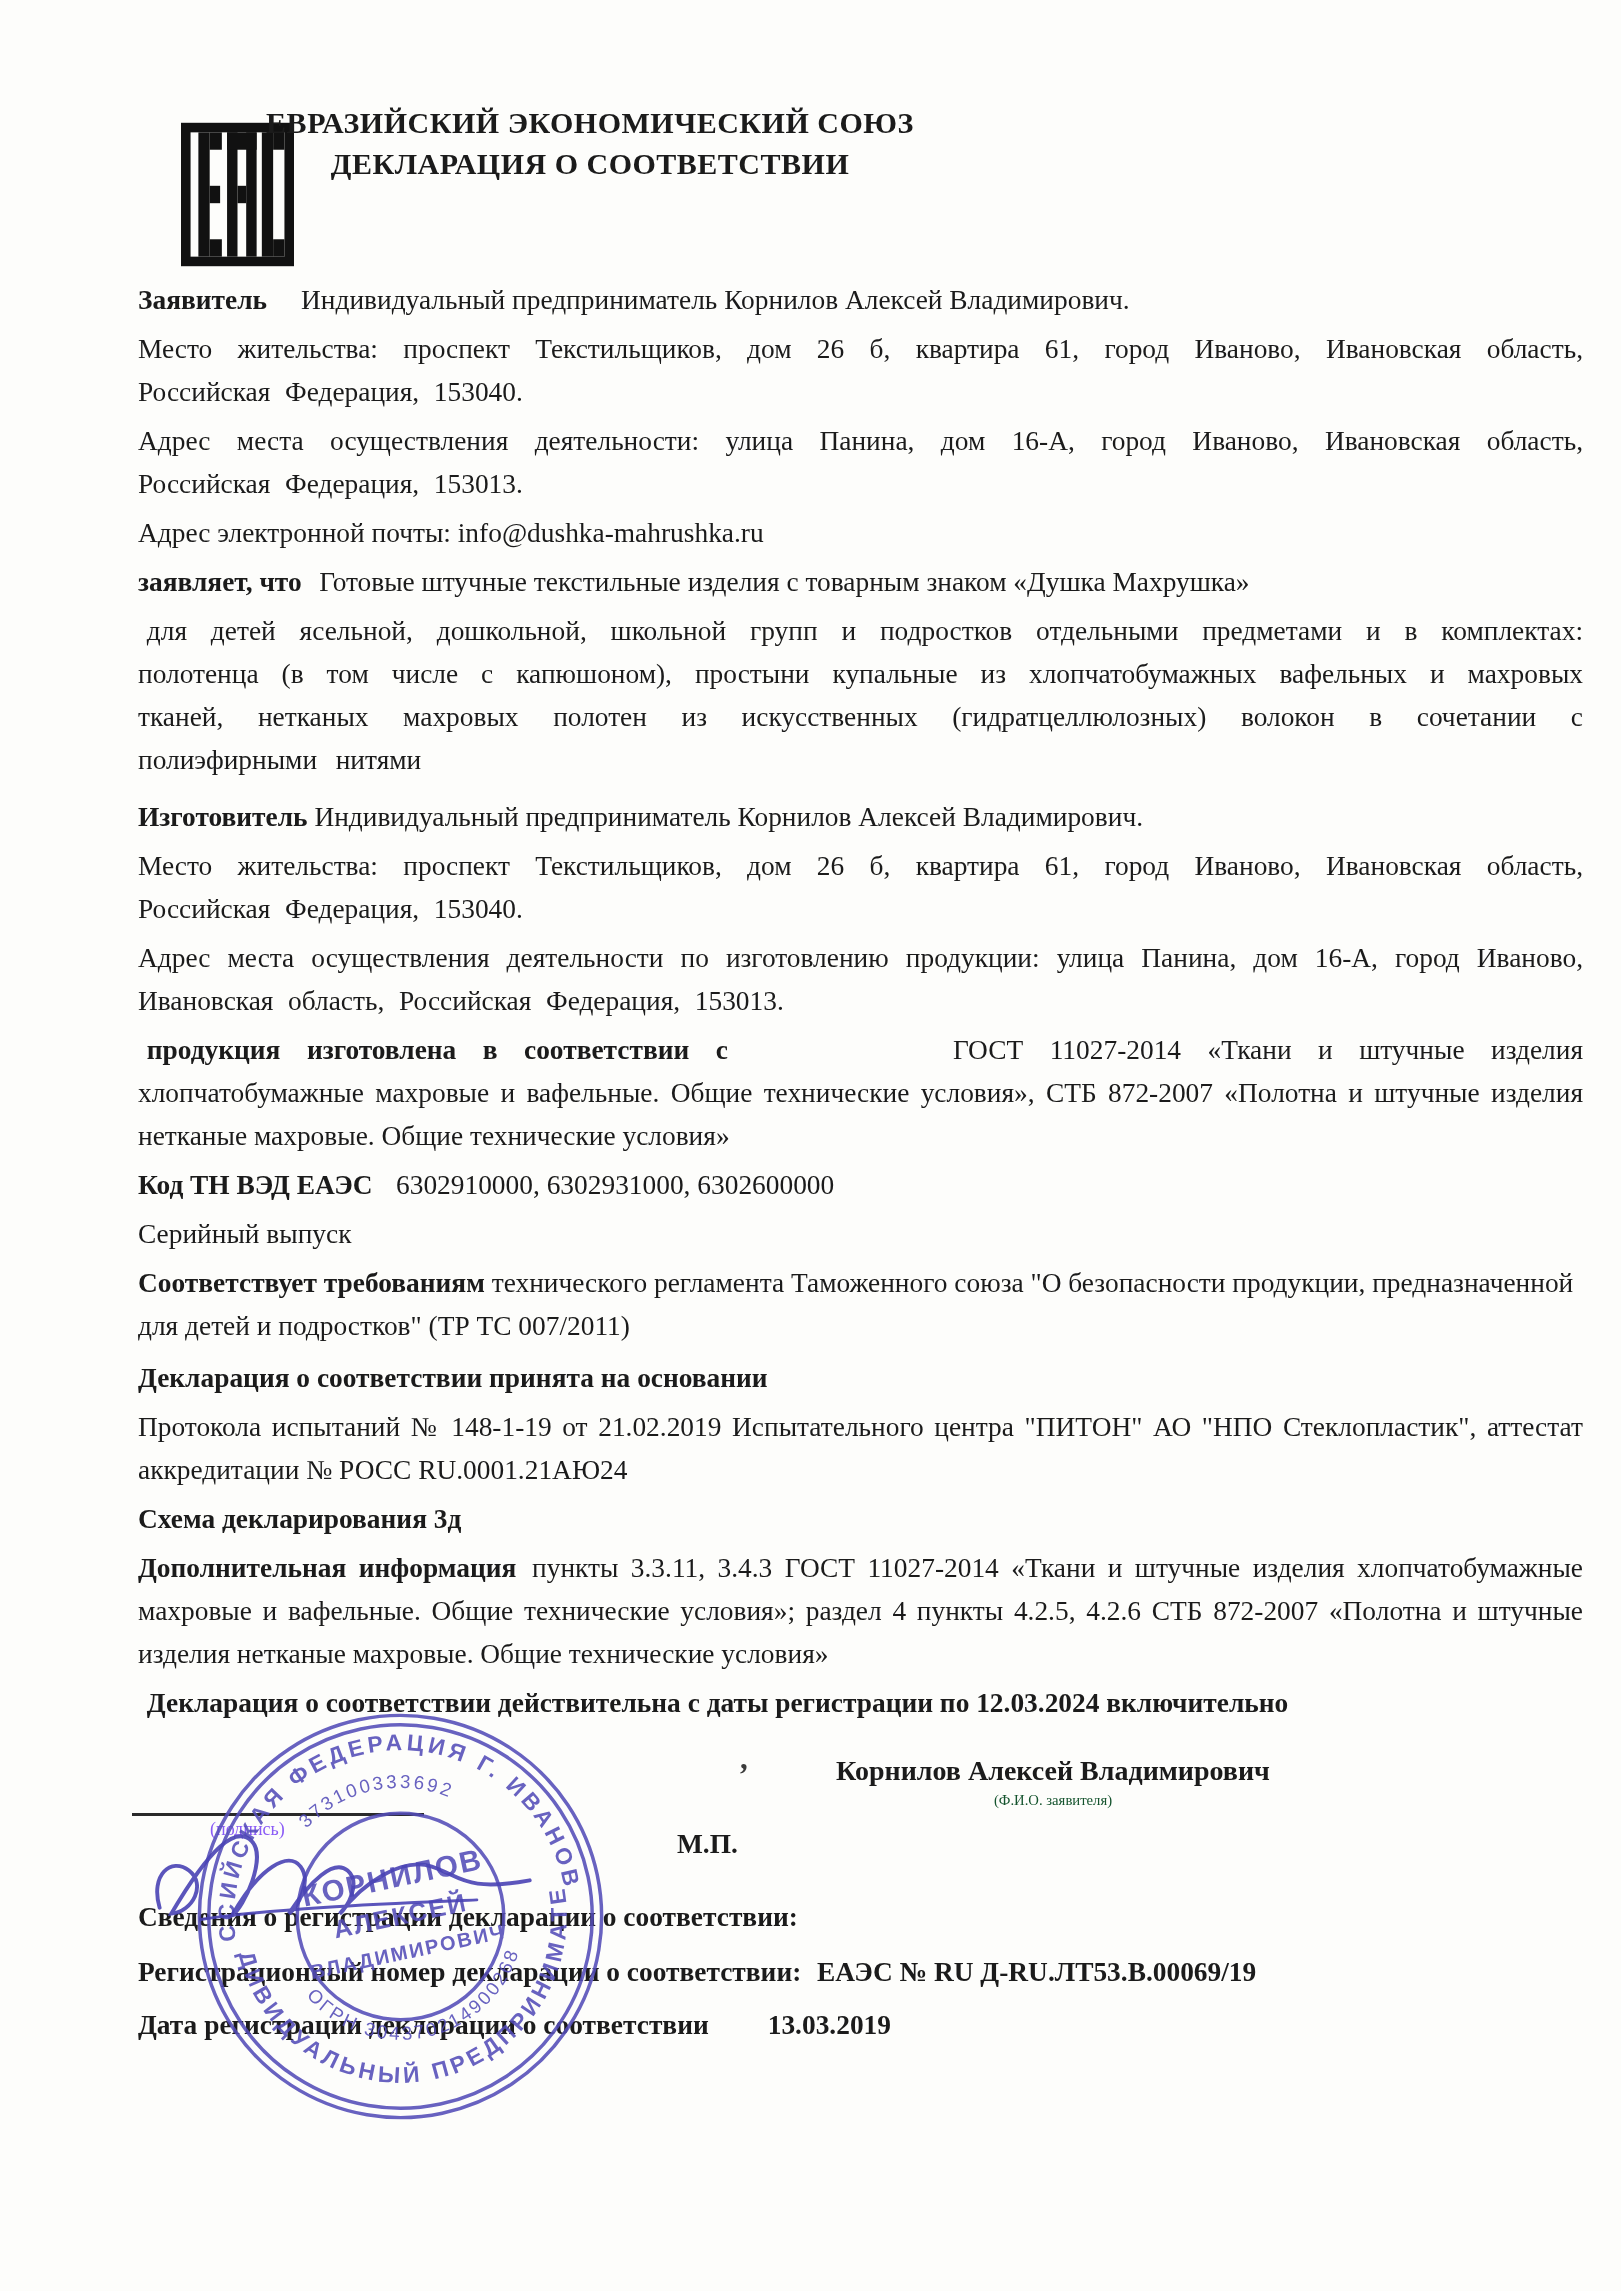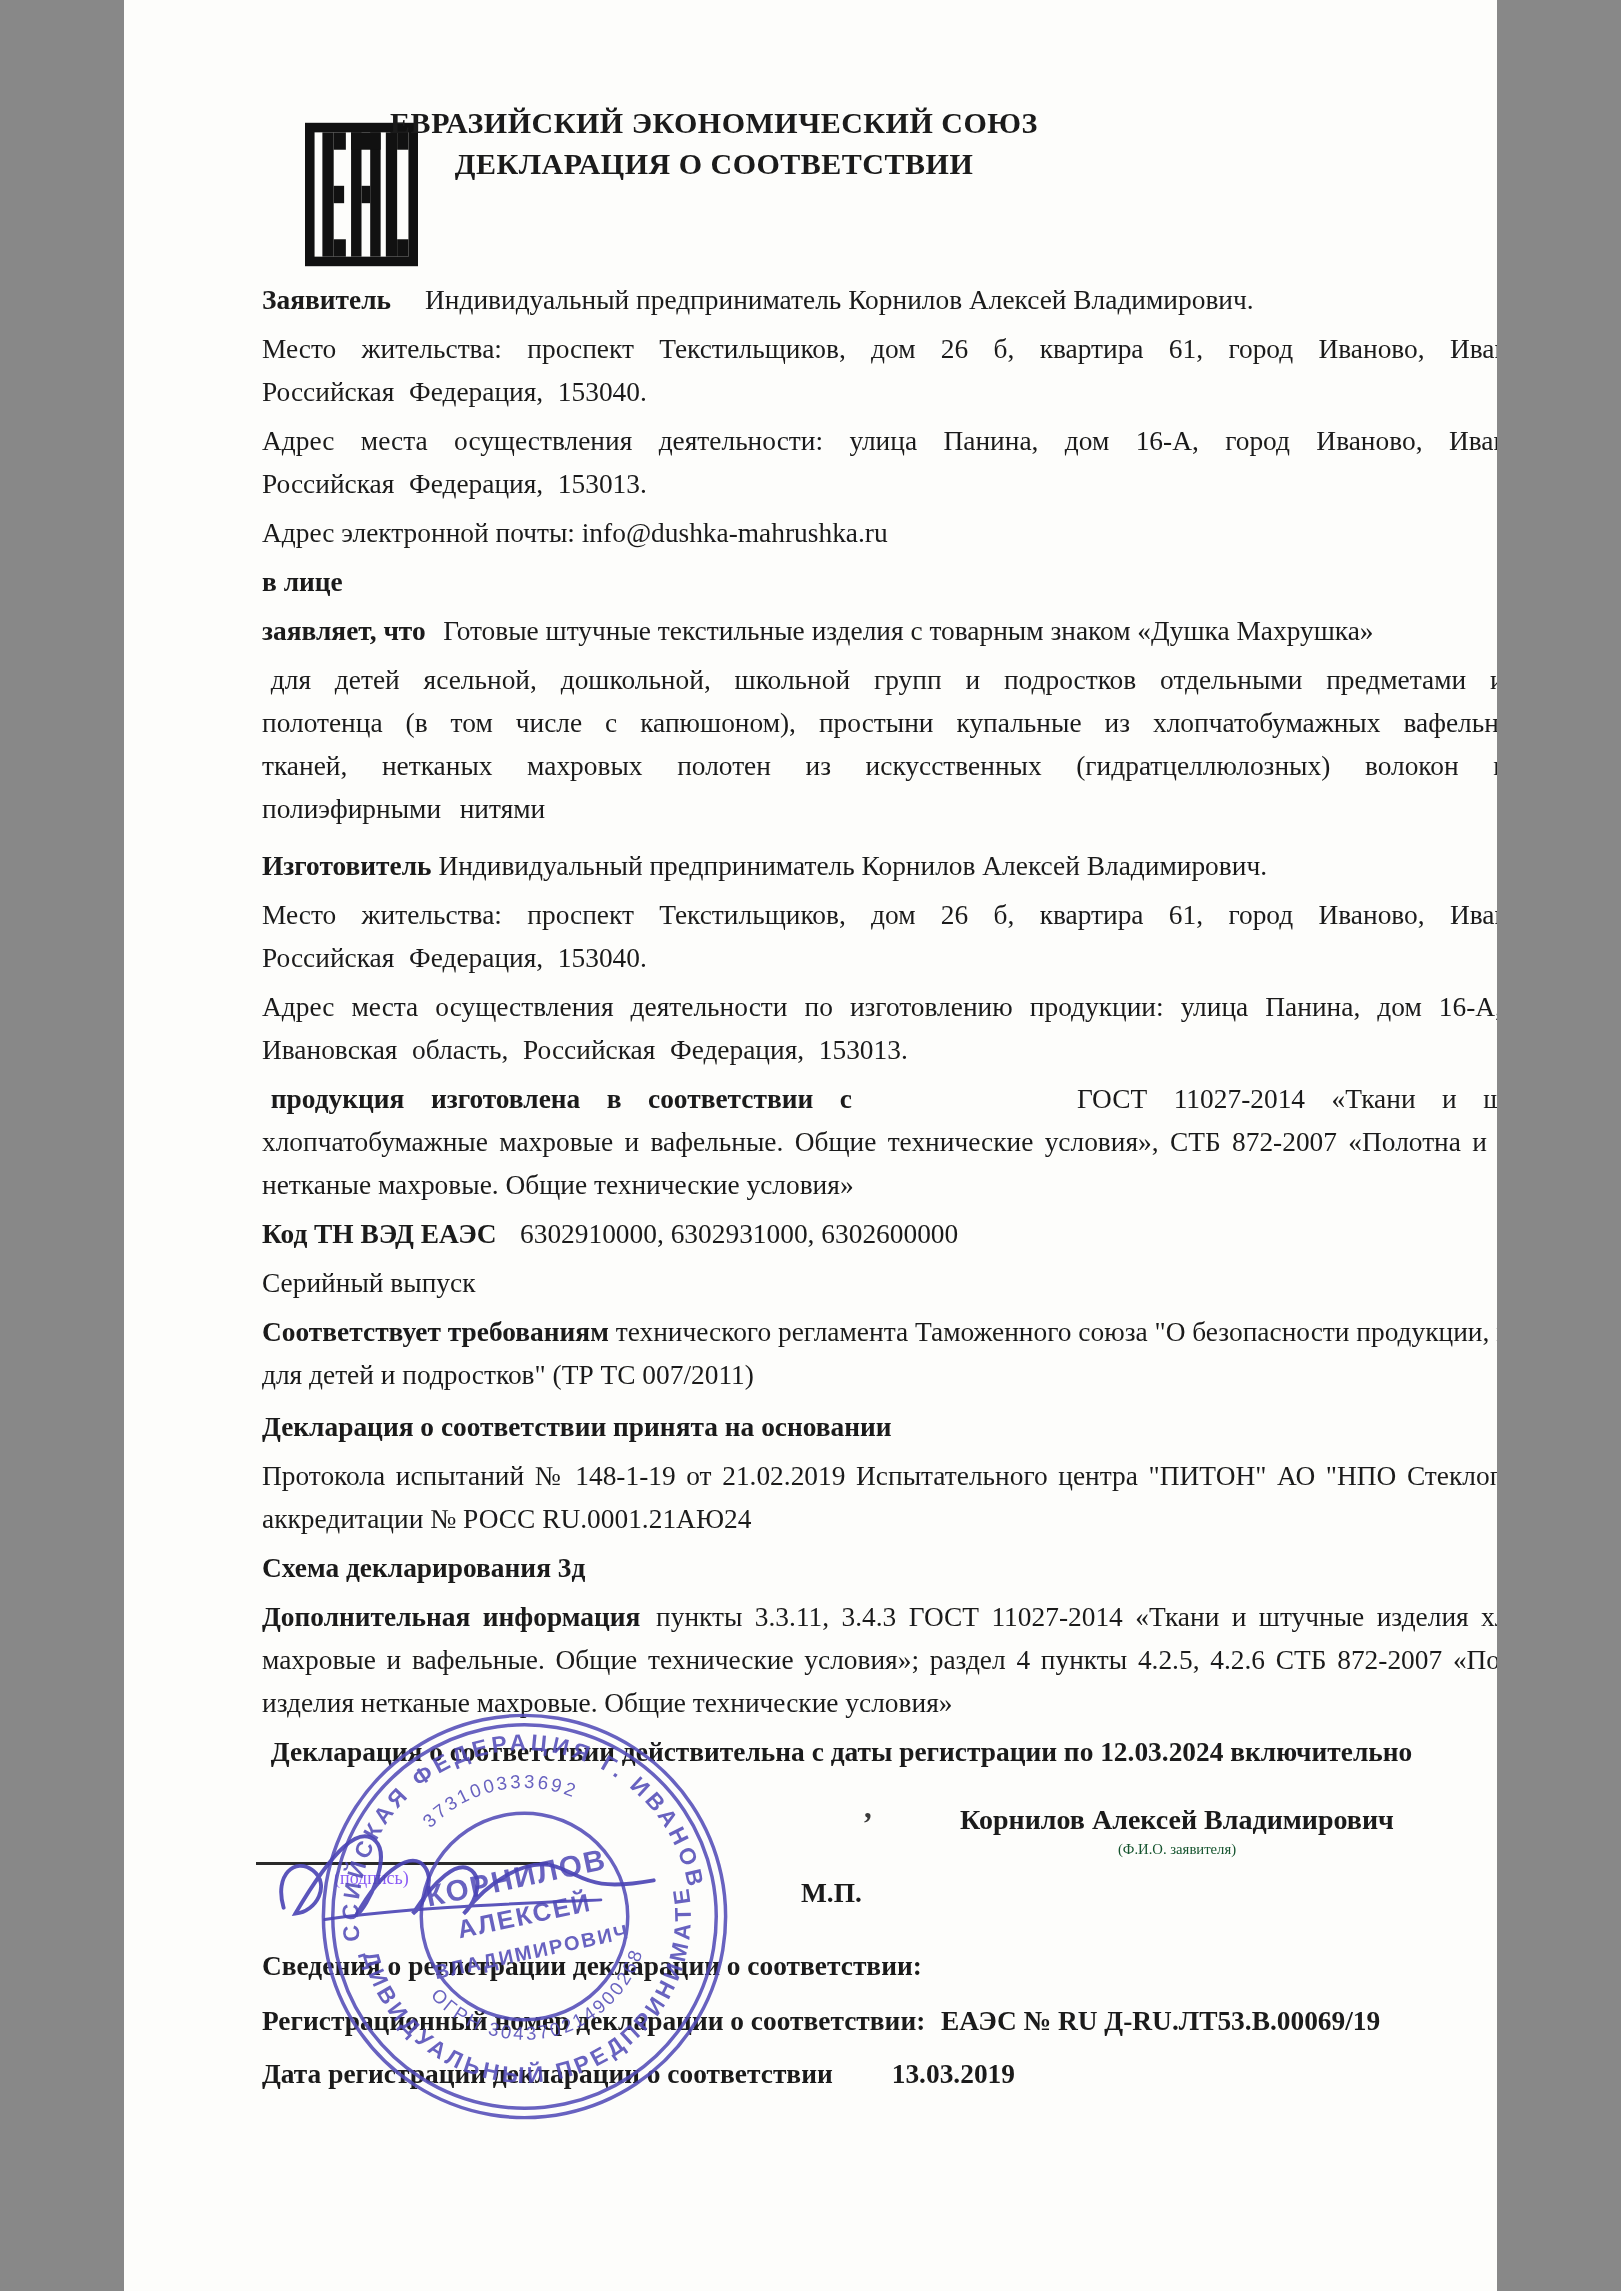--- a/index.html
+++ b/index.html
@@ -1,17 +1,17 @@
 <!DOCTYPE html>
 <html><head>
 <meta charset="utf-8">
 <style>
   html,body { margin:0; padding:0; background:#888; }
   .page {
-    position:relative; width:1373px; height:2292px; margin:0 auto;
+    position:relative; width:1621px; height:2292px; margin:0 auto;
     background:#fdfdfb; overflow:hidden;
     font-family:"Liberation Serif", serif; color:#1b1b1b;
   }
   .doc { position:absolute; left:132px; top:0; width:1457px; }
   .hdr {
     margin-top:102px; width:916px; text-align:center;
     font-weight:bold; font-size:30px; line-height:41px; letter-spacing:0.5px;
   }
   .logo { position:absolute; left:181px; top:108px; width:113px; height:173px; }
   p { margin:6px; font-size:27.4px; line-height:43px; }
@@ -70,21 +70,20 @@
 
     <p style="margin-top:95px;"><b>Заявитель</b><span class="sp sp35"></span><span>Индивидуальный предприниматель Корнилов Алексей Владимирович.</span></p>
 
     <p class="j ws8">Место жительства: проспект Текстильщиков, дом 26 б, квартира 61, город Иваново, Ивановская область, Российская Федерация, 153040.</p>
 
     <p class="j ws8">Адрес места осуществления деятельности: улица Панина, дом 16-А, город Иваново, Ивановская область, Российская Федерация, 153013.</p>
 
 
     <p>Адрес электронной почты: info@dushka-mahrushka.ru</p>
 
-    <p class="b">в лице</p>
 
     <p><b>заявляет, что</b><span class="sp sp18"></span><span>Готовые штучные текстильные изделия с товарным знаком «Душка Махрушка»</span></p>
 
     <p class="j ws12 ind" style="margin-top:5.9px;">для детей ясельной, дошкольной, школьной групп и подростков отдельными предметами и в комплектах: полотенца (в том числе с капюшоном), простыни купальные из хлопчатобумажных вафельных и махровых тканей, нетканых махровых полотен из искусственных (гидратцеллюлозных) волокон в сочетании с полиэфирными нитями</p>
 
     <p style="margin-top:13.7px;"><b>Изготовитель</b> <span>Индивидуальный предприниматель Корнилов Алексей Владимирович.</span></p>
 
     <p class="j ws8">Место жительства: проспект Текстильщиков, дом 26 б, квартира 61, город Иваново, Ивановская область, Российская Федерация, 153040.</p>
 
     <p class="j ws8">Адрес места осуществления деятельности по изготовлению продукции: улица Панина, дом 16-А, город Иваново, Ивановская область, Российская Федерация, 153013.</p>

